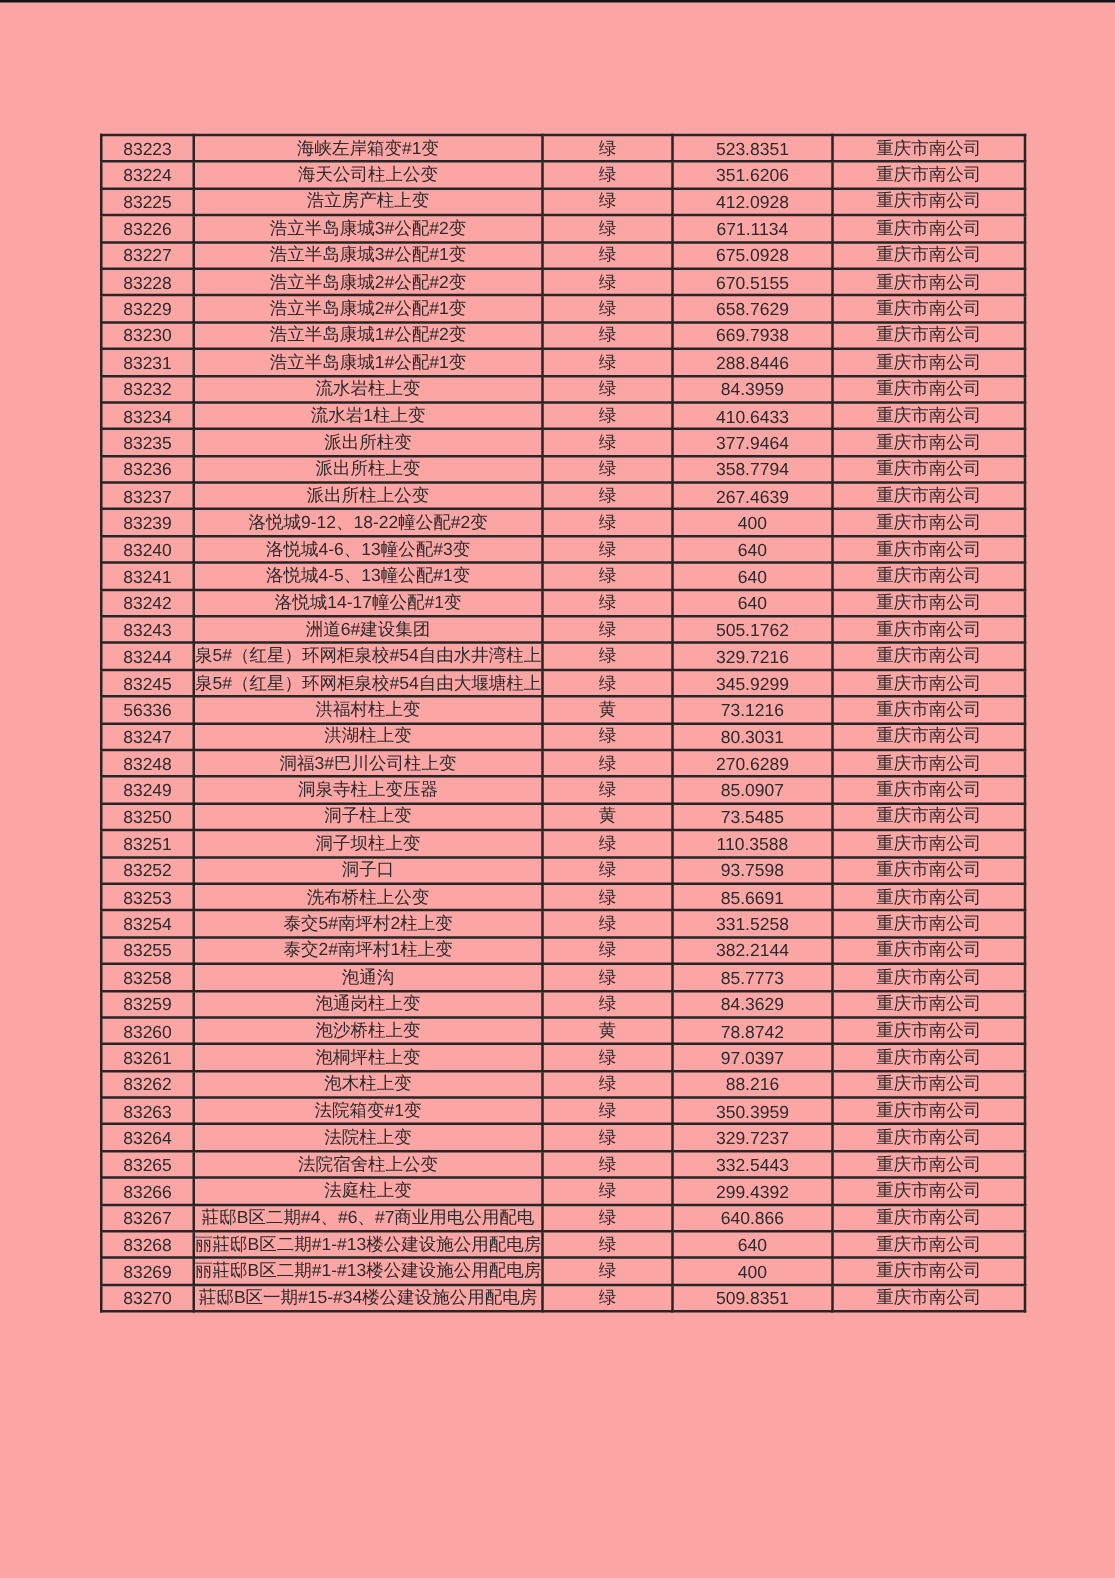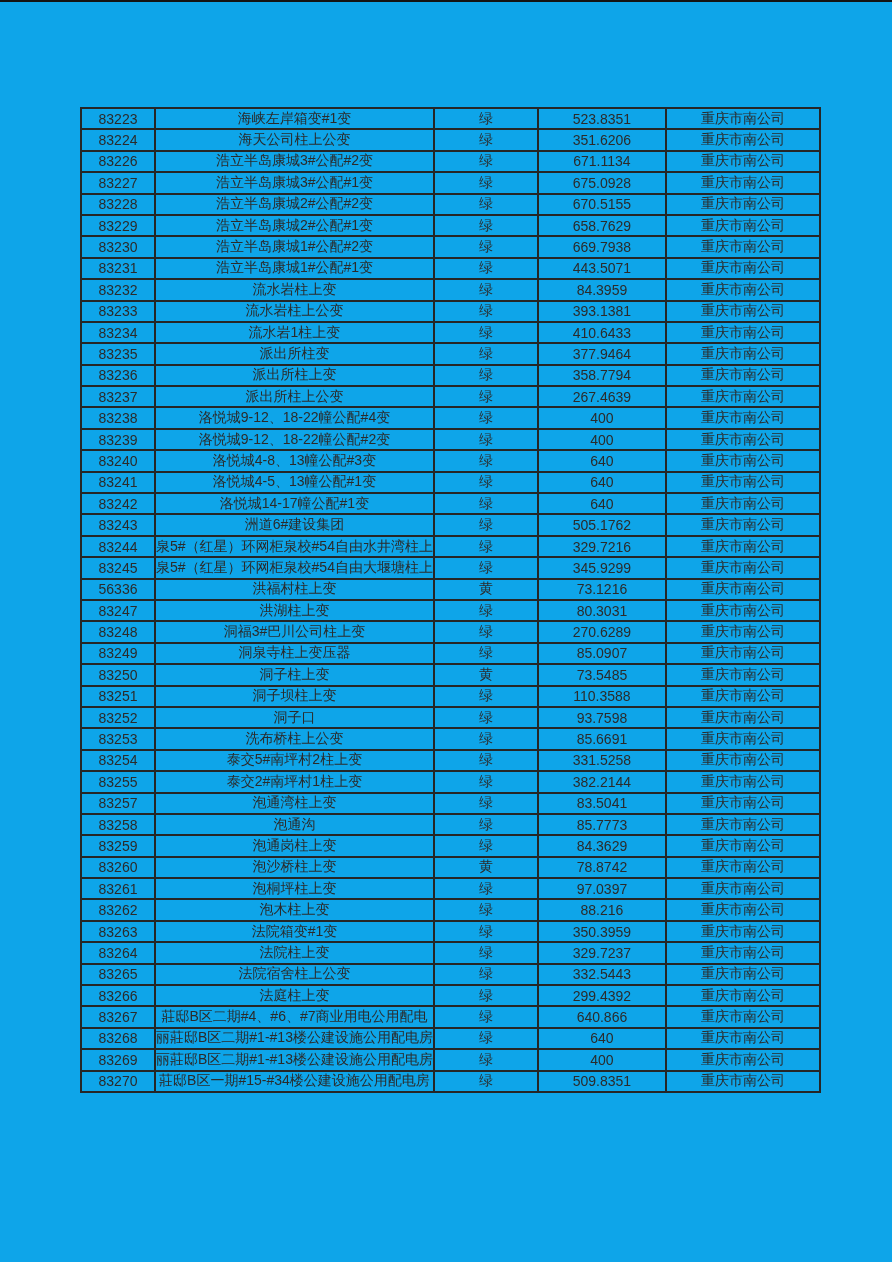--- a/index.html
+++ b/index.html
@@ -8,21 +8,21 @@
     width: 892px;
     height: 1262px;
     background: #ffffff;
     overflow: hidden;
     font-family: "Liberation Sans", sans-serif;
   }
   .page {
     position: relative;
     width: 892px;
     height: 1262px;
-    background: #0ea5e9;
+    background: #fca5a5;
   }
   .top-edge {
     position: absolute;
     top: 0;
     left: 0;
     width: 892px;
     height: 2px;
     background: #141414;
   }
   table.grid {
@@ -72,20 +72,27 @@
     <td>重庆市南公司</td>
   </tr>
         <tr>
     <td>83224</td>
     <td>海天公司柱上公变</td>
     <td>绿</td>
     <td>351.6206</td>
     <td>重庆市南公司</td>
   </tr>
         <tr>
+    <td>83225</td>
+    <td>浩立房产柱上变</td>
+    <td>绿</td>
+    <td>412.0928</td>
+    <td>重庆市南公司</td>
+  </tr>
+        <tr>
     <td>83226</td>
     <td>浩立半岛康城3#公配#2变</td>
     <td>绿</td>
     <td>671.1134</td>
     <td>重庆市南公司</td>
   </tr>
         <tr>
     <td>83227</td>
     <td>浩立半岛康城3#公配#1变</td>
     <td>绿</td>
@@ -110,38 +117,31 @@
     <td>83230</td>
     <td>浩立半岛康城1#公配#2变</td>
     <td>绿</td>
     <td>669.7938</td>
     <td>重庆市南公司</td>
   </tr>
         <tr>
     <td>83231</td>
     <td>浩立半岛康城1#公配#1变</td>
     <td>绿</td>
-    <td>443.5071</td>
+    <td>288.8446</td>
     <td>重庆市南公司</td>
   </tr>
         <tr>
     <td>83232</td>
     <td>流水岩柱上变</td>
     <td>绿</td>
     <td>84.3959</td>
     <td>重庆市南公司</td>
   </tr>
         <tr>
-    <td>83233</td>
-    <td>流水岩柱上公变</td>
-    <td>绿</td>
-    <td>393.1381</td>
-    <td>重庆市南公司</td>
-  </tr>
-        <tr>
     <td>83234</td>
     <td>流水岩1柱上变</td>
     <td>绿</td>
     <td>410.6433</td>
     <td>重庆市南公司</td>
   </tr>
         <tr>
     <td>83235</td>
     <td>派出所柱变</td>
     <td>绿</td>
@@ -156,36 +156,29 @@
     <td>重庆市南公司</td>
   </tr>
         <tr>
     <td>83237</td>
     <td>派出所柱上公变</td>
     <td>绿</td>
     <td>267.4639</td>
     <td>重庆市南公司</td>
   </tr>
         <tr>
-    <td>83238</td>
-    <td>洛悦城9-12、18-22幢公配#4变</td>
-    <td>绿</td>
-    <td>400</td>
-    <td>重庆市南公司</td>
-  </tr>
-        <tr>
     <td>83239</td>
     <td>洛悦城9-12、18-22幢公配#2变</td>
     <td>绿</td>
     <td>400</td>
     <td>重庆市南公司</td>
   </tr>
         <tr>
     <td>83240</td>
-    <td>洛悦城4-8、13幢公配#3变</td>
+    <td>洛悦城4-6、13幢公配#3变</td>
     <td>绿</td>
     <td>640</td>
     <td>重庆市南公司</td>
   </tr>
         <tr>
     <td>83241</td>
     <td>洛悦城4-5、13幢公配#1变</td>
     <td>绿</td>
     <td>640</td>
     <td>重庆市南公司</td>
@@ -279,27 +272,20 @@
     <td>泰交5#南坪村2柱上变</td>
     <td>绿</td>
     <td>331.5258</td>
     <td>重庆市南公司</td>
   </tr>
         <tr>
     <td>83255</td>
     <td>泰交2#南坪村1柱上变</td>
     <td>绿</td>
     <td>382.2144</td>
-    <td>重庆市南公司</td>
-  </tr>
-        <tr>
-    <td>83257</td>
-    <td>泡通湾柱上变</td>
-    <td>绿</td>
-    <td>83.5041</td>
     <td>重庆市南公司</td>
   </tr>
         <tr>
     <td>83258</td>
     <td>泡通沟</td>
     <td>绿</td>
     <td>85.7773</td>
     <td>重庆市南公司</td>
   </tr>
         <tr>

